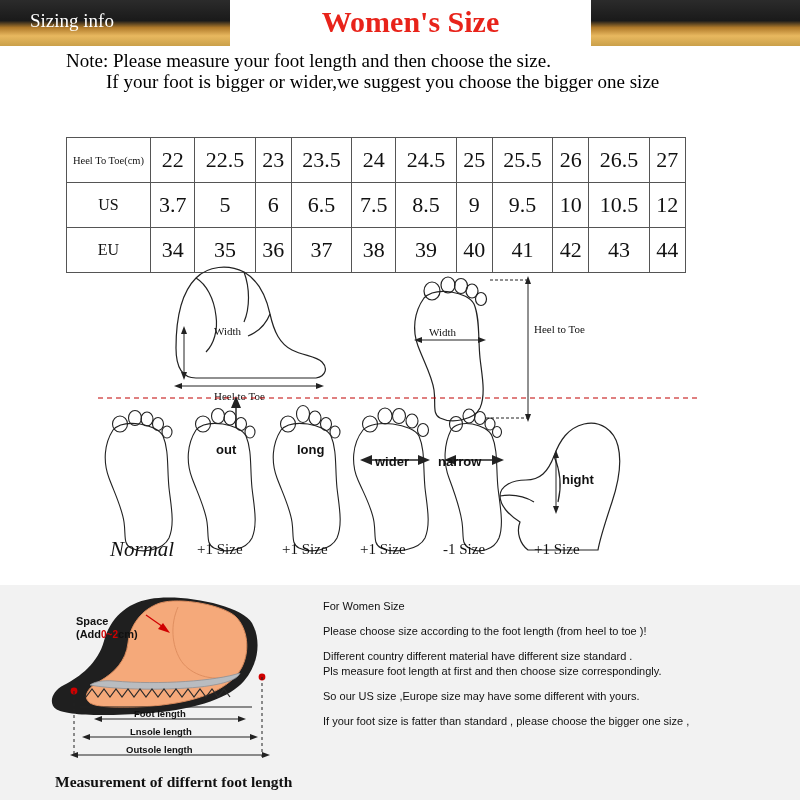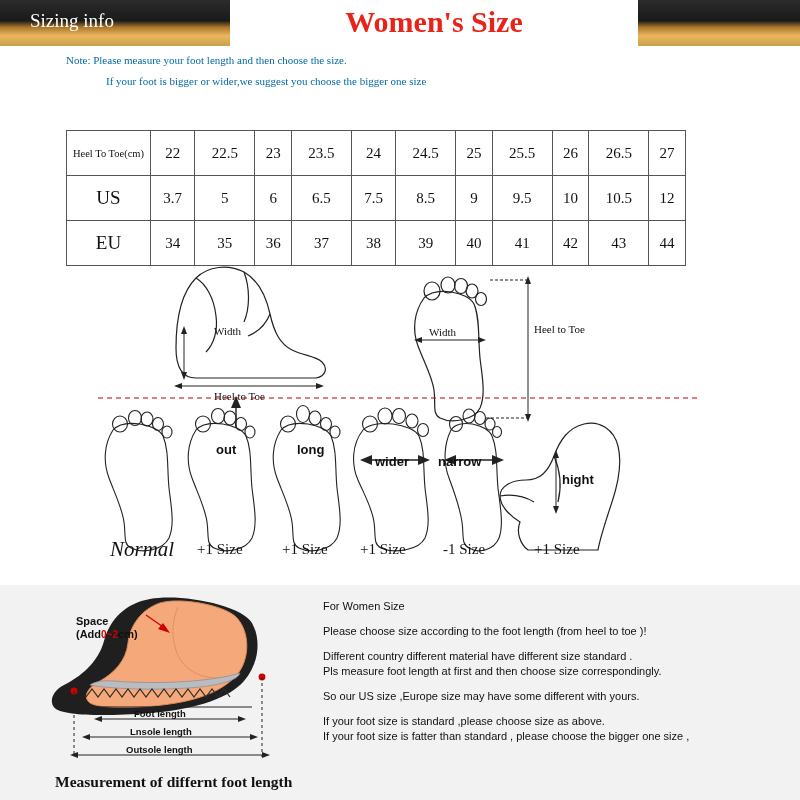--- a/index.html
+++ b/index.html
@@ -19,63 +19,63 @@
     background: linear-gradient(180deg,#2b2b2b 0%,#1a1a1a 45%,#b07a2a 60%,#e8b85f 78%,#caa04a 100%);
     overflow: hidden;
   }
   .header .sizing-info {
     position: absolute; left: 30px; top: 10px;
     color: #ffffff; font-size: 19px;
     font-family: "Liberation Serif", serif;
   }
   .header .title {
     position: absolute; left: 230px; top: 0px;
-    width: 408px; height: 46px;
+    width: 361px; height: 46px;
     background: #ffffff;
     color: #e8231a;
     font-size: 30px; font-weight: bold;
     text-align: center;
     line-height: 44px;
     font-family: "Liberation Serif", serif;
   }
 
   
   .note {
     position: absolute; left: 66px; top: 50px;
     width: 620px;
-    color: #0369a1;
-    font-size: 11px;
+    color: #000000;
+    font-size: 19px;
     line-height: 21px;
     font-family: "Liberation Serif", serif;
   }
   .note .l1 { display: block; text-align: left; }
   .note .l2 { display: block; text-align: left; padding-left: 40px; }
 
   
   table.size-table {
-    position: absolute; left: 66px; top: 130px;
+    position: absolute; left: 66px; top: 137px;
     width: 620px;
     border-collapse: collapse;
     font-family: "Liberation Serif", serif;
   }
   table.size-table td {
     border: 1px solid #555;
     text-align: center;
     color: #111;
   }
   table.size-table tr { height: 45px; }
   table.size-table td.rowhead {
     width: 84px;
-    font-size: 19px;
+    font-size: 16px;
   }
   table.size-table td.rowhead.small {
     font-size: 10.5px;
   }
   table.size-table td.cell {
-    font-size: 15px;
+    font-size: 22px;
   }
 
   
   .diagram-area {
     position: absolute; left: 0; top: 258px;
     width: 800px; height: 320px;
   }
   svg { display: block; }
 
   .lbl { font-family: "Liberation Serif", serif; fill: #111; }
@@ -384,16 +384,15 @@
   </div>
 
   <div class="measure-caption">Measurement of differnt foot length</div>
 
   <div class="bottom-text">
     <p>For Women Size</p>
     <p>Please choose size according to the foot length (from heel to toe )!</p>
     <p style="margin-bottom:0">Different country different material have different size standard .</p>
     <p>Pls measure foot length at first and then choose size correspondingly.</p>
     <p>So our US size ,Europe size may have some different with yours.</p>
-    <p style="margin-bottom:0">If your foot size is standard ,please choose size as above.</p>
     <p style="margin-bottom:0">If your foot size is fatter than standard , please choose the bigger one size ,</p>
   </div>
 </div>
 
 </body></html>

